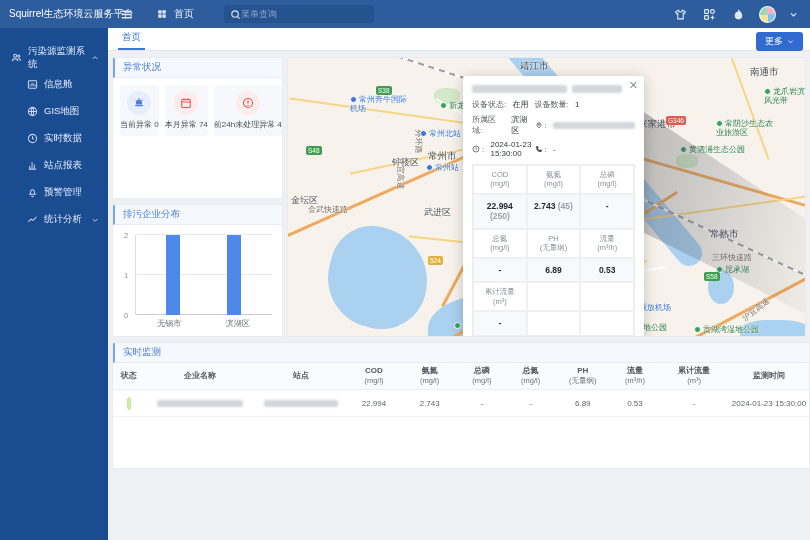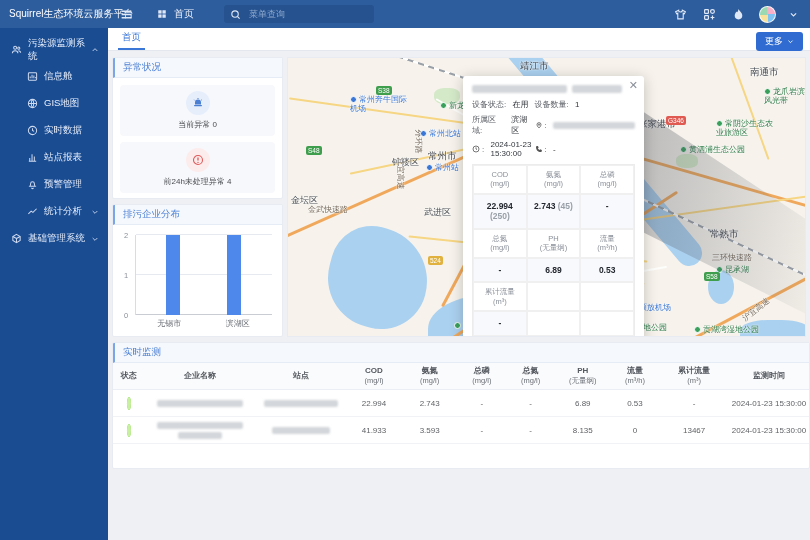--- a/index.html
+++ b/index.html
@@ -5,46 +5,46 @@
   *{box-sizing:border-box;margin:0;padding:0}
   html,body{width:810px;height:540px;overflow:hidden;font-family:"Liberation Sans","DejaVu Sans",sans-serif;background:#eef0f4}
   
   .header{position:absolute;top:0;left:0;width:810px;height:28px;background:#2e5d9e;display:flex;align-items:center;color:#fff;z-index:60}
   .brand{width:108px;font-size:10px;padding-left:9px;white-space:nowrap;letter-spacing:0}
   .hicon{display:inline-flex;align-items:center;justify-content:center;width:16px;height:16px;color:#dfe8f6}
   .hicon svg{width:13px;height:13px}
   .burger{margin-left:10px}
   .home-chip{display:flex;align-items:center;gap:4px;margin-left:20px;font-size:10px;color:#eaf0fa}
   .home-chip .hicon svg{width:10px;height:10px}
-  .search{margin-left:30px;width:150px;height:18px;background:#26538f;border-radius:3px;display:flex;align-items:center;padding:0 6px;gap:8px}
+  .search{margin-left:30px;width:150px;height:18px;background:#26538f;border-radius:3px;display:flex;align-items:center;padding:0 6px;gap:0}
   .search input{flex:1;background:transparent;border:0;outline:0;color:#cfdcf0;font-size:9px;font-family:inherit}
   .search input::placeholder{color:#8fa9cf}
   .hright{margin-left:auto;display:flex;align-items:center;gap:13px;padding-right:12px}
   .avatar{width:17px;height:17px;border-radius:50%;border:1.5px solid rgba(255,255,255,.85);background:conic-gradient(#f7b0c8 0 25%,#7fc3f2 0 50%,#f8e29a 0 75%,#9ad9b1 0 100%)}
   
-  .sidebar{position:absolute;top:28px;left:0;bottom:0;width:108px;background:#1a4c92;z-index:50;padding-top:8px}
+  .sidebar{position:absolute;top:28px;left:0;bottom:0;width:108px;background:#1a4c92;z-index:50;padding-top:16px}
   .mi{display:flex;align-items:center;gap:6px;height:27px;padding-left:11px;font-size:9.5px;color:#e7eefb;cursor:pointer}
   .mi.sub{padding-left:27px}
   .mi .micon{display:inline-flex;width:11px;height:11px;color:#cdd9ef}
   .mi .micon svg{width:11px;height:11px}
   .mi .chev{margin-left:auto;margin-right:9px;display:inline-flex;width:8px;height:8px;color:#b9c9e6}
   .mi .chev svg{width:8px;height:8px}
   
   .main{position:absolute;left:108px;top:28px;right:0;bottom:0}
   .tabbar{height:23px;background:#fff;border-bottom:1px solid #e4e7ed;display:flex;align-items:flex-end;padding:0 10px;position:relative}
   .tab{font-size:9.5px;color:#3a77d6;border-bottom:2px solid #3a77d6;padding:3px 4px 4px}
   .more-btn{position:absolute;right:7px;top:4px;background:#2f6bd1;color:#fff;font-size:9px;border-radius:3px;padding:3px 9px;display:flex;gap:4px;align-items:center;cursor:pointer}
   .more-btn svg{width:7px;height:7px}
   .content{position:absolute;top:24px;left:0;right:0;bottom:0}
   .panel{background:#fff;border:1px solid #e8ebf2;border-radius:2px;overflow:hidden}
   .panel-h{height:20px;display:flex;align-items:center;padding:0 8px;font-size:9.5px;color:#4a7fd4;background:#f5f8fd;border-bottom:1px solid #e6ecf5;border-left:2px solid #7aa6e8}
   
   .leftcol{position:absolute;left:4px;top:5px;width:171px}
   #abnormal{height:142px;margin-bottom:5px}
-  .cards{display:grid;grid-template-columns:1fr;gap:6px;padding:7px}
+  .cards{display:grid;grid-template-columns:1fr 1fr 1fr 1fr;gap:6px;padding:7px}
   .card{background:#f7f8fb;border-radius:4px;height:51px;display:flex;flex-direction:column;align-items:center;justify-content:center;gap:4px}
   .card .cic{width:24px;height:24px;border-radius:50%;display:flex;align-items:center;justify-content:center}
   .card .cic svg{width:12px;height:12px}
   .tone-blue{background:#e6eefc;color:#4a7fd4}
   .tone-red{background:#fdecec;color:#e05a5a}
   .card .clb{font-size:8px;color:#4a4d52;white-space:nowrap}
   #dist{height:133px}
   .chart-wrap{position:relative;margin:10px 10px 0 22px;height:80px}
   .chart-plot{position:absolute;inset:0;border-left:1px solid #d9dce3}
   .gline{position:absolute;left:0;right:0;height:1px;background:#e6e9ef}
@@ -222,34 +222,20 @@
           <path d="M3 17l6-6 4 3 8-8"></path>
         </svg>
       </span>
       <span>统计分析</span>
       <span class="chev">
         <svg viewBox="0 0 24 24" fill="none" stroke="currentColor" stroke-width="3">
           <path d="M5 9l7 7 7-7"></path>
         </svg>
       </span>
     </div>
-    <div class="mi">
-      <span class="micon">
-        <svg viewBox="0 0 24 24" fill="none" stroke="currentColor" stroke-width="2.2">
-          <path d="M12 3l8 4.5v9L12 21l-8-4.5v-9z"></path>
-          <path d="M12 12l8-4.5M12 12v9M12 12L4 7.5"></path>
-        </svg>
-      </span>
-      <span>基础管理系统</span>
-      <span class="chev">
-        <svg viewBox="0 0 24 24" fill="none" stroke="currentColor" stroke-width="3">
-          <path d="M5 9l7 7 7-7"></path>
-        </svg>
-      </span>
-    </div>
   </div>
 
 <div class="main">
   <div class="tabbar">
     <span class="tab">首页</span>
     <span class="more-btn">
       <span>更多</span>
       <svg viewBox="0 0 24 24" fill="none" stroke="#fff" stroke-width="3">
           <path d="M5 9l7 7 7-7"></path>
         </svg>
@@ -264,20 +250,29 @@
         <div class="cards" id="abn-cards">
             <div class="card">
               <span class="cic tone-blue">
                 <svg viewBox="0 0 24 24" fill="currentColor">
                   <path d="M12 5a6 6 0 0 0-6 6v4h12v-4a6 6 0 0 0-6-6z"></path>
                   <rect x="4" y="16" width="16" height="2.4" rx="1.2"></rect>
                   <path d="M12 2v2M4.5 5.5l1.4 1.4M19.5 5.5l-1.4 1.4" stroke="currentColor" stroke-width="2"></path>
                 </svg>
               </span>
               <span class="clb">当前异常 0</span>
+            </div>
+            <div class="card">
+              <span class="cic tone-red">
+                <svg viewBox="0 0 24 24" fill="none" stroke="currentColor" stroke-width="2.2">
+                  <rect x="3.5" y="5" width="17" height="16" rx="2"></rect>
+                  <path d="M3.5 10h17M8 2.5V7M16 2.5V7"></path>
+                </svg>
+              </span>
+              <span class="clb">本月异常 74</span>
             </div>
             <div class="card">
               <span class="cic tone-red">
                 <svg viewBox="0 0 24 24" fill="none" stroke="currentColor" stroke-width="2.2">
                   <circle cx="12" cy="12" r="9"></circle>
                   <path d="M12 7v6" stroke-width="2.6"></path>
                   <circle cx="12" cy="16.8" r="1.4" fill="currentColor" stroke="none"></circle>
                 </svg>
               </span>
               <span class="clb">前24h未处理异常 4</span>
@@ -475,35 +470,17 @@
               <td><span class="redact" style="width:74px"></span></td>
               <td>22.994</td>
               <td>2.743</td>
               <td>-</td>
               <td>-</td>
               <td>6.89</td>
               <td>0.53</td>
               <td>-</td>
               <td>2024-01-23 15:30:00</td>
             </tr>
-            <tr>
-              <td><span class="dot"></span></td>
-              <td>
-                <span class="rstack">
-                  <span class="redact" style="width:86px"></span>
-                  <span class="redact" style="width:44px"></span>
-                </span>
-              </td>
-              <td><span class="redact" style="width:58px"></span></td>
-              <td>41.933</td>
-              <td>3.593</td>
-              <td>-</td>
-              <td>-</td>
-              <td>8.135</td>
-              <td>0</td>
-              <td>13467</td>
-              <td>2024-01-23 15:30:00</td>
-            </tr>
           </tbody>
       </table>
     </div>
   </div>
 </div>
 
 </body></html>

